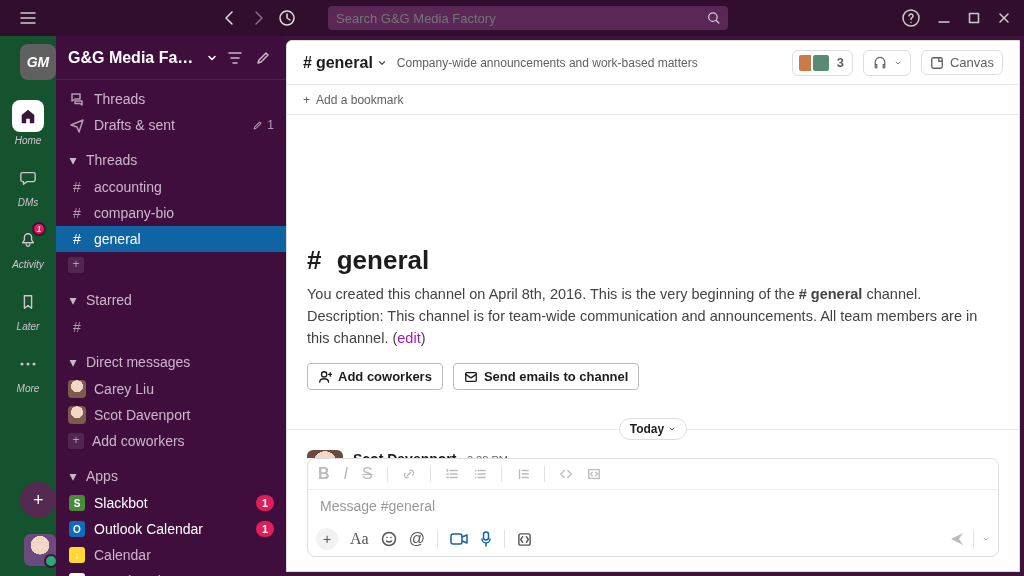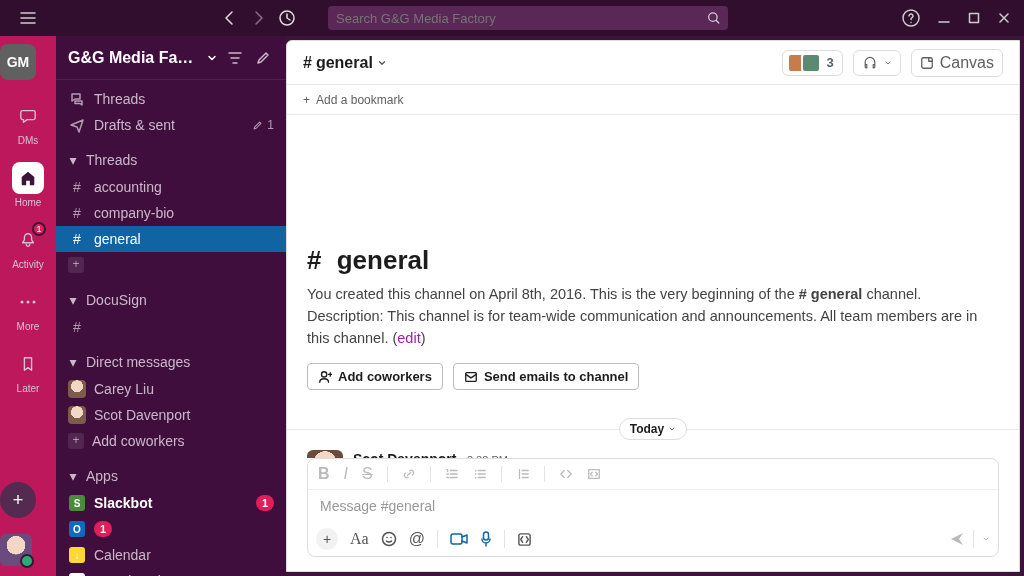--- a/index.html
+++ b/index.html
@@ -13,21 +13,21 @@
 .titlebar .search { flex: 0 0 400px; height: 24px; background: #5b2757; border-radius: 4px; display:flex; align-items:center; padding:0 8px; color:#d9c9d8; font-size:13px; margin-left: 8px; }
 .titlebar .search input { background: transparent; border: none; outline: none; color:#d9c9d8; font-size:13px; width:100%; }
 .titlebar .spacer { flex:1; }
 .titlebar .winbtns { display:flex; gap:18px; align-items:center; padding-right:6px; color:#bba; }
 .icon-stroke { stroke: currentColor; fill: none; stroke-width: 1.5; stroke-linecap: round; stroke-linejoin: round; }
 
 
 .mainrow { flex:1; display:flex; min-height:0; }
 
 
-.rail { width: 56px; background: #be185d; display:flex; flex-direction:column; align-items:flex-start; padding-top:8px; color:#d2c5d1; font-size:10px; gap: 4px; }
+.rail { width: 56px; background: #14532d; display:flex; flex-direction:column; align-items:flex-end; padding-top:8px; color:#d2c5d1; font-size:10px; gap: 4px; font-style: italic; }
 .rail .ws { width:36px; height:36px; border-radius:8px; background:#616061; color:#fff; display:flex; align-items:center; justify-content:center; font-weight:700; font-size:14px; margin-bottom:10px; }
 .rail .ritem { display:flex; flex-direction:column; align-items:center; gap:3px; padding:6px 0; width:100%; cursor:pointer; position:relative; }
 .rail .ritem.active .ricon { background:#fff; color:#3b1438; }
 .rail .ricon { width:32px; height:32px; border-radius:8px; display:flex; align-items:center; justify-content:center; }
 .rail .rlabel { font-size:10px; }
 .rail .badge-dot { position:absolute; top:4px; right:10px; width:14px; height:14px; border-radius:50%; background:#e01e5a; color:#fff; font-size:9px; display:flex; align-items:center; justify-content:center; border:2px solid #3b1438;}
 .rail .spacer2 { flex:1; }
 .rail .plus { width:36px; height:36px; border-radius:50%; background:#542a51; color:#fff; display:flex; align-items:center; justify-content:center; font-size:18px; margin-bottom:12px; }
 .rail .avatar { width:32px; height:32px; border-radius:6px; background:#7a6; position:relative; margin-bottom:10px; background-image: radial-gradient(circle at 50% 35%, #f2d6c6 35%, #6b4b7e 36%);}
 .rail .avatar::after { content:""; position:absolute; right:-2px; bottom:-2px; width:10px; height:10px; border-radius:50%; background:#2bac76; border:2px solid #3b1438; }
@@ -39,38 +39,38 @@
 .sidebar .wsheader .tool { color:#cbb7ca; width:22px; display:flex; justify-content:center;}
 .sidebar .scroll { flex:1; overflow:auto; padding:6px 0 12px 0;}
 .sbitem { display:flex; align-items:center; gap:8px; height:26px; padding:0 12px; cursor:pointer; }
 .sbitem .ic { width:18px; display:flex; justify-content:center; color:#b49bb3; }
 .sbitem .txt { flex:1; white-space:nowrap; overflow:hidden; text-overflow:ellipsis; }
 .sbitem .meta { font-size:12px; color:#b49bb3; display:flex; align-items:center; gap:4px;}
 .section { display:flex; align-items:center; gap:6px; height:28px; padding:0 10px; margin-top:8px; color:#cbb7ca; font-size:14px; }
 .section .caret { width:14px; display:flex; justify-content:center;}
 .sbitem.active { background:#1164a3; color:#fff; }
 .sbitem.active .ic { color:#fff; }
-.sbitem.bold .txt { color:#fff; font-weight:700; }
+.sbitem.bold .txt { color:#fff; font-weight:400; }
 .pill { background:#e01e5a; color:#fff; border-radius:9px; min-width:18px; height:16px; font-size:11px; display:flex; align-items:center; justify-content:center; padding:0 5px; font-weight:700;}
 .appicon { width:16px; height:16px; border-radius:3px; display:flex; align-items:center; justify-content:center; font-size:10px; font-weight:700; color:#fff;}
 .dm-av { width:18px; height:18px; border-radius:4px; background:#8a7; background-image: radial-gradient(circle at 50% 35%, #f2d6c6 40%, #7c5b4c 41%);}
 
 
 .content { flex:1; background:#fff; display:flex; flex-direction:column; min-height:0; border-top-left-radius:6px; margin:4px 4px 4px 0; overflow:hidden; border:1px solid #ddd;}
 .chead { height:44px; border-bottom:1px solid #e8e8e8; display:flex; align-items:center; padding:0 16px; gap:10px;}
 .chead .cname { font-weight:800; font-size:16px; color:#1d1c1d; display:flex; align-items:center; gap:4px;}
 .chead .ctopic { color:#616061; font-size:12px; }
 .chead .csp { flex:1; }
 .chead .members { display:flex; align-items:center; gap:6px; border:1px solid #ddd; border-radius:6px; padding:2px 8px 2px 4px; cursor:pointer;}
 .chead .stack { display:flex; }
 .chead .stack .mv { width:20px; height:20px; border-radius:4px; border:2px solid #fff; margin-left:-6px; }
 .chead .stack .mv:first-child { margin-left:0; background:#c97b4a;}
 .chead .stack .mv:nth-child(2){ background:#5b8a72;}
 .chead .mcount { font-size:13px; color:#616061; font-weight:600;}
-.chead .hbtn { display:flex; align-items:center; gap:6px; border:1px solid #ddd; border-radius:6px; padding:4px 8px; cursor:pointer; color:#616061; font-size:16px;}
+.chead .hbtn { display:flex; align-items:center; gap:6px; border:1px solid #ddd; border-radius:6px; padding:4px 8px; cursor:pointer; color:#616061; font-size:13px;}
 .bookmark { height:30px; border-bottom:1px solid #e8e8e8; display:flex; align-items:center; padding:0 16px; color:#616061; font-size:12px; gap:6px; cursor:pointer;}
 .body { flex:1; overflow:auto; padding: 0; display:flex; flex-direction:column;}
 .intro { padding: 130px 20px 18px 20px; }
 .intro h1 { font-size:26px; font-weight:800; color:#1d1c1d; display:flex; align-items:center; gap:4px;}
 .intro p { color:#454245; font-size:14.5px; margin-top:8px; line-height:1.5;}
 .intro p .chname { font-weight:700;}
 .intro .link { color:#a21caf; cursor:pointer;}
 .intro .actions { display:flex; gap:10px; margin-top:14px;}
 .obtn { border:1px solid #bbb; background:#fff; border-radius:4px; padding:5px 10px; font-size:13px; color:#1d1c1d; display:flex; align-items:center; gap:6px; cursor:pointer; font-weight:600;}
 .divider { display:flex; justify-content:center; margin:10px 0 6px 0; position:relative;}
@@ -155,63 +155,63 @@
             <path d="M2 2l8 8M10 2l-8 8" class="icon-stroke" style="stroke:#ccc"></path>
           </svg>
         </span>
     </div>
   </div>
 
   <div class="mainrow">
 
     <div class="rail">
       <div class="ws">GM</div>
+      <div class="ritem active">
+        <div class="ricon">
+            <svg width="18" height="18" viewBox="0 0 20 20">
+              <path d="M3 9l7-6 7 6v8a1 1 0 0 1-1 1h-4v-5H8v5H4a1 1 0 0 1-1-1V9z" fill="currentColor"></path>
+            </svg>
+          </div>
+        <div class="rlabel">Home</div>
+      </div>
       <div class="ritem">
         <div class="ricon">
             <svg width="18" height="18" viewBox="0 0 20 20">
               <path d="M4 4h12a2 2 0 0 1 2 2v6a2 2 0 0 1-2 2H9l-4 3v-3H4a2 2 0 0 1-2-2V6a2 2 0 0 1 2-2z" class="icon-stroke" style="stroke:#d2c5d1"></path>
             </svg>
           </div>
         <div class="rlabel">DMs</div>
-      </div>
-      <div class="ritem active">
-        <div class="ricon">
-            <svg width="18" height="18" viewBox="0 0 20 20">
-              <path d="M3 9l7-6 7 6v8a1 1 0 0 1-1 1h-4v-5H8v5H4a1 1 0 0 1-1-1V9z" fill="currentColor"></path>
-            </svg>
-          </div>
-        <div class="rlabel">Home</div>
       </div>
       <div class="ritem">
         <div class="badge-dot">1</div>
         <div class="ricon">
             <svg width="18" height="18" viewBox="0 0 20 20">
               <path d="M10 3a4 4 0 0 0-4 4v3l-2 3h12l-2-3V7a4 4 0 0 0-4-4zM8 15a2 2 0 0 0 4 0" class="icon-stroke" style="stroke:#d2c5d1"></path>
             </svg>
           </div>
         <div class="rlabel">Activity</div>
+      </div>
+      <div class="ritem">
+        <div class="ricon">
+            <svg width="18" height="18" viewBox="0 0 20 20">
+              <path d="M6 3h8v14l-4-3-4 3V3z" class="icon-stroke" style="stroke:#d2c5d1"></path>
+            </svg>
+          </div>
+        <div class="rlabel">Later</div>
       </div>
       <div class="ritem">
         <div class="ricon">
             <svg width="18" height="6" viewBox="0 0 18 6">
               <circle cx="3" cy="3" r="1.5" fill="#d2c5d1"></circle>
               <circle cx="9" cy="3" r="1.5" fill="#d2c5d1"></circle>
               <circle cx="15" cy="3" r="1.5" fill="#d2c5d1"></circle>
             </svg>
           </div>
         <div class="rlabel">More</div>
       </div>
-      <div class="ritem">
-        <div class="ricon">
-            <svg width="18" height="18" viewBox="0 0 20 20">
-              <path d="M6 3h8v14l-4-3-4 3V3z" class="icon-stroke" style="stroke:#d2c5d1"></path>
-            </svg>
-          </div>
-        <div class="rlabel">Later</div>
-      </div>
       <div class="spacer2"></div>
       <div class="plus">+</div>
       <div class="avatar"></div>
     </div>
 
     <div class="sidebar">
       <div class="wsheader">
         <span class="title">G&amp;G Media Fact...</span>
         <span>
             <svg width="12" height="12" viewBox="0 0 12 12">
@@ -270,21 +270,21 @@
               <span class="ic">#</span>
               <span class="txt">general</span>
             </div>
           </div>
         <div class="sbitem">
           <span class="ic" style="background:rgba(255,255,255,0.1);border-radius:3px;width:16px;height:16px;font-size:12px;">+</span>
         </div>
 
         <div class="section">
           <span class="caret">▾</span>
-          <span>DocuSign</span>
+          <span>Starred</span>
         </div>
         <div id="starred-list">
             <div class="sbitem">
               <span class="ic">#</span>
             </div>
           </div>
 
         <div class="section">
           <span class="caret">▾</span>
           <span>Direct messages</span>
@@ -317,20 +317,21 @@
               <span class="ic">
                 <span class="appicon" style="background:#4a8b3b;color:#fff">S</span>
               </span>
               <span class="txt">Slackbot</span>
               <span class="pill">1</span>
             </div>
             <div class="sbitem bold">
               <span class="ic">
                 <span class="appicon" style="background:#0f6cbd;color:#fff">O</span>
               </span>
+              <span class="txt">Outlook Calendar</span>
               <span class="pill">1</span>
             </div>
             <div class="sbitem">
               <span class="ic">
                 <span class="appicon" style="background:#fdd835;color:#fff">↓</span>
               </span>
               <span class="txt">Calendar</span>
             </div>
             <div class="sbitem">
               <span class="ic">
@@ -345,20 +346,21 @@
 
     <div class="content">
       <div class="chead">
         <div class="cname">
           <span style="font-weight:800;">#</span>
           <span>general</span>
           <svg width="10" height="10" viewBox="0 0 12 12">
               <path d="M3 4.5l3 3 3-3" class="icon-stroke" style="stroke:#555"></path>
             </svg>
         </div>
+        <div class="ctopic">Company-wide announcements and work-based matters</div>
         <div class="csp"></div>
         <div class="members">
           <div class="stack">
               <div class="mv"></div>
               <div class="mv"></div>
             </div>
           <span class="mcount">3</span>
         </div>
         <div class="hbtn">
           <svg width="16" height="16" viewBox="0 0 20 20">

